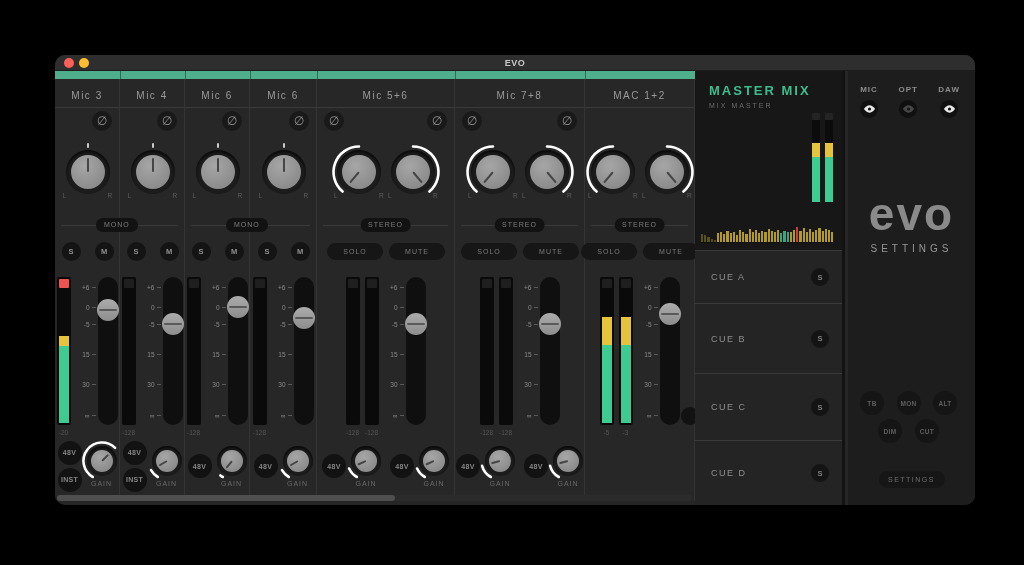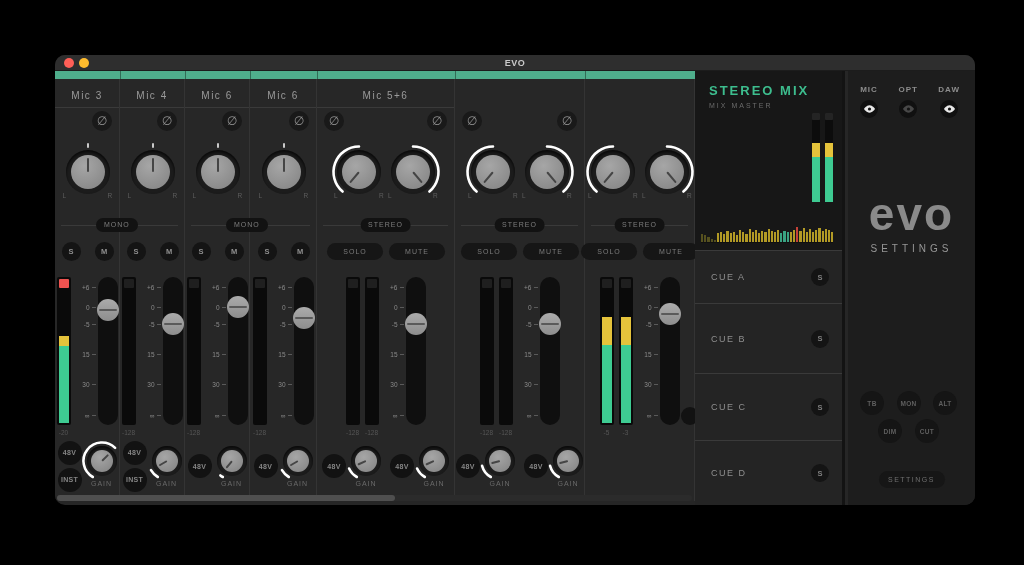--- a/index.html
+++ b/index.html
@@ -492,20 +492,21 @@
                       <path d="M 12.8 38.0 A 18.5 18.5 0 0 1 5.1 29.5" fill="none" stroke="#fff" stroke-width="2.6" stroke-linecap="round"></path>
                     </svg>
                   </div>
                 </div>
                 <div class="gain-lbl">GAIN</div>
               </div>
             </div>
           </div>
         </div>
         <div class="channel" style="left: 400px; width: 130px;">
+          <div class="ch-header"><span class="ch-name">Mic 7+8</span></div>
           <button class="phase-btn" style="left: 7px;">
             <span class="phase-glyph">∅</span>
           </button>
           <button class="phase-btn" style="right: 7px;">
             <span class="phase-glyph">∅</span>
           </button>
           <div class="knob" style="left: 16px; top: 71px; width: 44px; height: 44px;">
             <div class="cap" style="inset: 5px;"></div>
             <div class="ptr" style="height: 14px; transform: rotate(-140deg);"></div>
             <svg width="58" height="58" viewBox="0 0 58 58" style="left: -7px; top: -7px;">
@@ -598,20 +599,21 @@
                       <path d="M 12.8 38.0 A 18.5 18.5 0 0 1 4.1 26.8" fill="none" stroke="#fff" stroke-width="2.6" stroke-linecap="round"></path>
                     </svg>
                   </div>
                 </div>
                 <div class="gain-lbl">GAIN</div>
               </div>
             </div>
           </div>
         </div>
         <div class="channel" style="left: 530px; width: 110px;">
+          <div class="ch-header"><span class="ch-name">MAC 1+2</span></div>
           <div class="knob" style="left: 6px; top: 71px; width: 44px; height: 44px;">
             <div class="cap" style="inset: 5px;"></div>
             <div class="ptr" style="height: 14px; transform: rotate(-140deg);"></div>
             <svg width="58" height="58" viewBox="0 0 58 58" style="left: -7px; top: -7px;">
               <path d="M 12.6 48.5 A 25.5 25.5 0 0 1 29.0 3.5" fill="none" stroke="#fff" stroke-width="2.6" stroke-linecap="round"></path>
             </svg>
           </div>
           <span class="pan-lbl" style="left: 3px; top: 113px;">L</span>
           <span class="pan-lbl" style="left: 48px; top: 113px;">R</span>
           <div class="knob" style="left: 60px; top: 71px; width: 44px; height: 44px;">
@@ -672,21 +674,21 @@
             </div>
           </div>
           <div class="clipped-knob" style="left: 96px; top: 328px; width: 18px; height: 18px;"></div>
         </div>
       </div>
     <div class="scrollbar">
       <div class="thumb"></div>
     </div>
 
     <div class="master">
-      <div class="m-title">STEREO MIX</div>
+      <div class="m-title">MASTER MIX</div>
       <div class="m-sub">MIX MASTER</div>
       <div id="master-meters">
           <div class="mmeter" style="left: 117px;">
             <div class="clipcap"></div>
             <div class="seg" style="bottom: 0px; height: 45px; background: rgb(62, 203, 146);"></div>
             <div class="seg" style="bottom: 45px; height: 14px; background: rgb(229, 195, 59);"></div>
           </div>
           <div class="mmeter" style="left: 130px;">
             <div class="clipcap"></div>
             <div class="seg" style="bottom: 0px; height: 45px; background: rgb(62, 203, 146);"></div>

